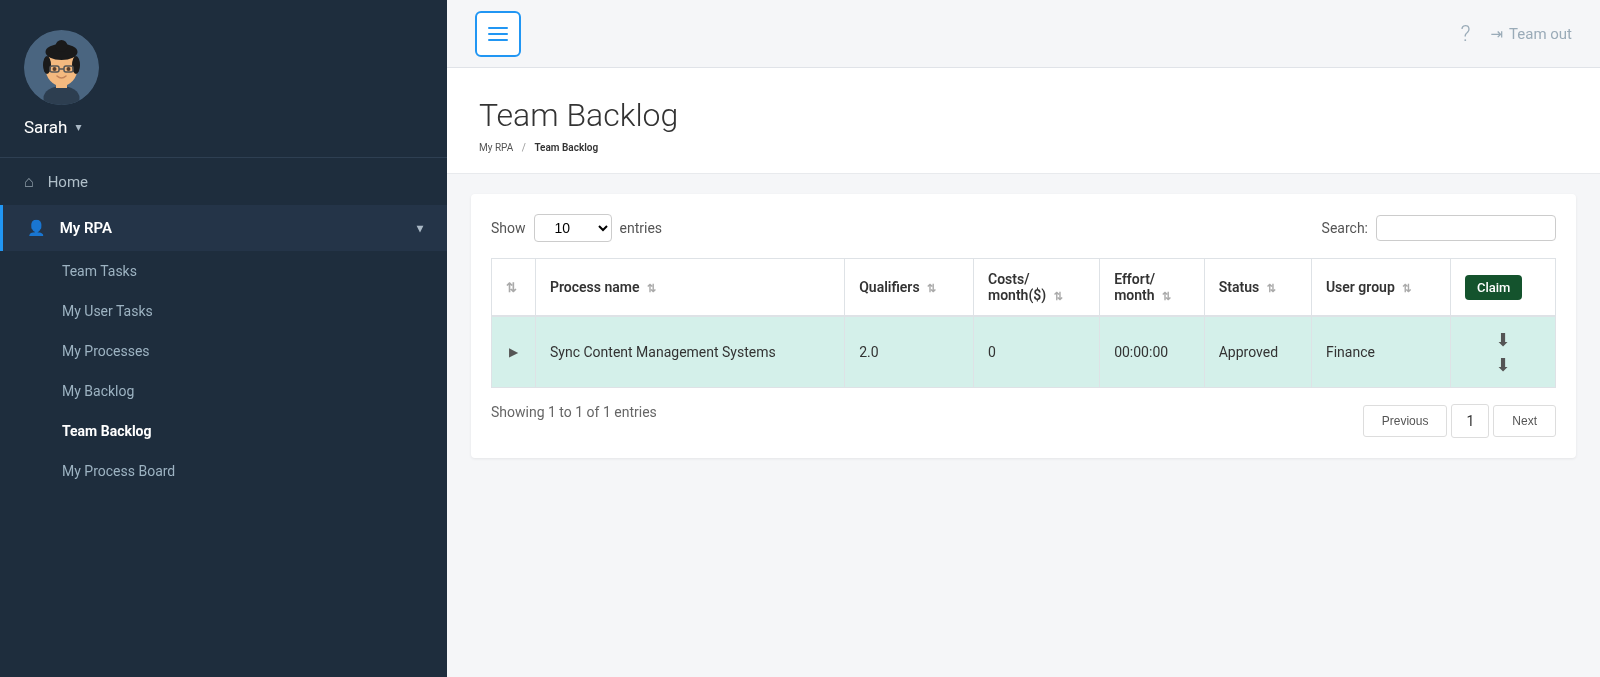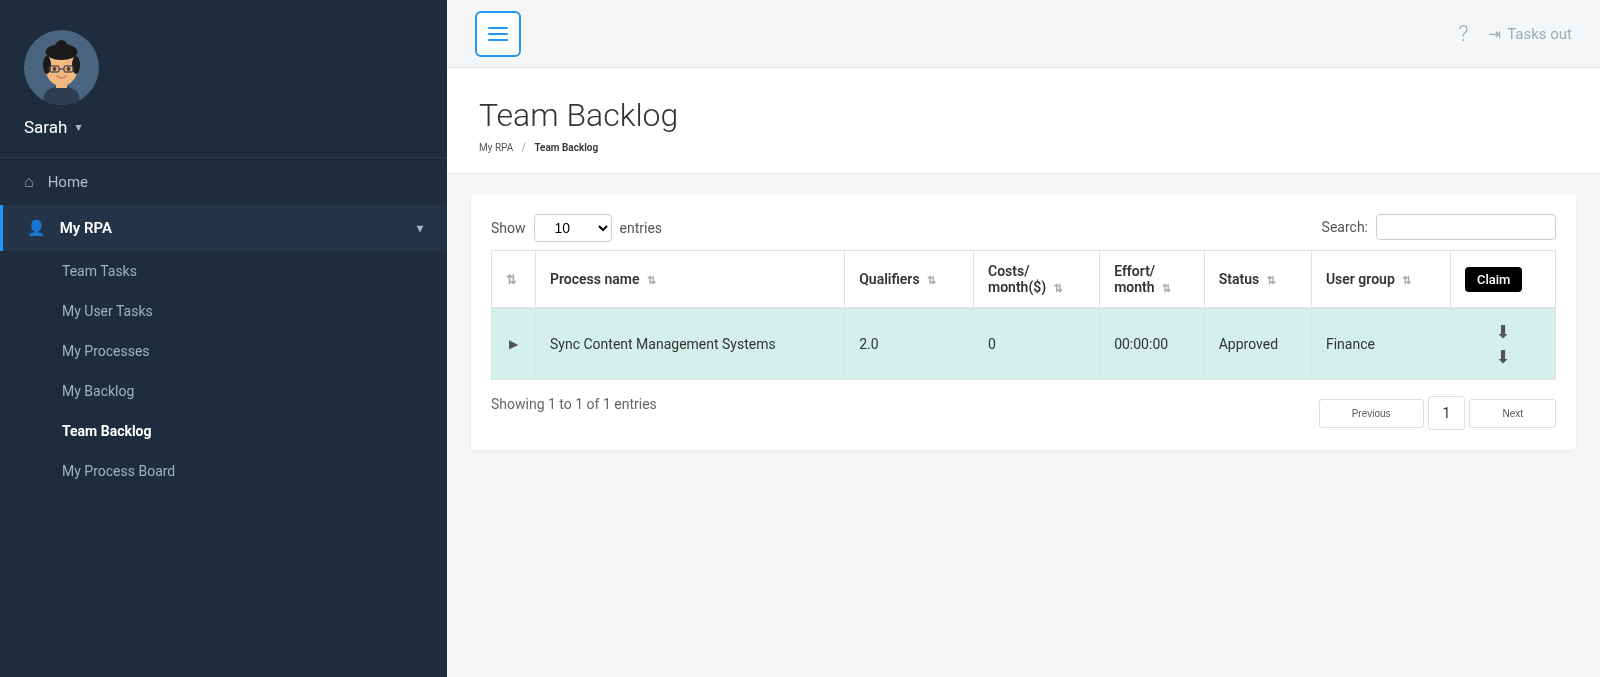--- a/index.html
+++ b/index.html
@@ -142,23 +142,23 @@
     #table-container {
       background: white;
       margin: 20px 24px;
       padding: 20px;
       border-radius: 4px;
       box-shadow: 0 1px 3px rgba(0,0,0,0.07);
     }
 
     #table-controls {
       display: flex;
-      align-items: flex-start;
+      align-items: center;
       justify-content: space-between;
-      margin-bottom: 8px;
+      margin-bottom: 16px;
     }
     #show-entries { display: flex; align-items: center; gap: 8px; font-size: 14px; color: #555; }
     #show-entries select {
       border: 1px solid #ccc; border-radius: 4px; padding: 4px 16px; font-size: 14px;
       background: white; cursor: pointer;
     }
     #search-control { display: flex; align-items: center; gap: 8px; font-size: 14px; color: #555; }
     #search-control input {
       border: 1px solid #ccc; border-radius: 4px; padding: 4px 10px; font-size: 14px; width: 180px;
     }
@@ -205,25 +205,25 @@
     #table-footer {
       display: flex;
       align-items: flex-start;
       justify-content: space-between;
       margin-top: 16px;
     }
     #showing-text { font-size: 14px; color: #666; }
 
     #pagination { display: flex; align-items: center; gap: 4px; }
     .page-btn {
-      padding: 8px 32px;
+      padding: 8px 18px;
       border: 1px solid #ddd;
       background: white;
       color: #555;
-      font-size: 10px;
+      font-size: 12px;
       cursor: pointer;
       border-radius: 3px;
     }
     .page-num {
       padding: 8px 14px;
       border: 1px solid #ddd;
       background: white;
       color: #333;
       font-size: 14px;
       border-radius: 3px;
@@ -308,21 +308,21 @@
   <div id="topbar">
     <button id="menu-toggle">
       <div class="hamburger-line"></div>
       <div class="hamburger-line"></div>
       <div class="hamburger-line"></div>
     </button>
     <div id="topbar-right">
       <span class="question-mark">?</span>
       <span class="sign-out">
         <span>⇥</span>
-        <span>Tasks out</span>
+        <span>Team out</span>
       </span>
     </div>
   </div>
 
   <div id="page-content">
     <div id="page-header">
       <h1 id="page-title">Team Backlog</h1>
       <div id="breadcrumb">
         <span class="bc-link">My RPA</span>
         <span class="bc-separator">/</span>
@@ -366,21 +366,21 @@
             <th>
               Effort/<br>month <span class="sort-icon">⇅</span>
             </th>
             <th>
               Status <span class="sort-icon">⇅</span>
             </th>
             <th>
               User group <span class="sort-icon">⇅</span>
             </th>
             <th style="position:relative;">
-              <span style="display:inline-block; background:#000000; color:#fff; padding:5px 12px; border-radius:4px; font-size:13px; font-weight:500;">Claim</span>
+              <span style="display:inline-block; background:#14532d; color:#fff; padding:5px 12px; border-radius:4px; font-size:13px; font-weight:500;">Claim</span>
             </th>
           </tr>
         </thead>
         <tbody>
           <tr class="highlighted">
             <td class="arrow-col">▶</td>
             <td>Sync Content Management Systems</td>
             <td>2.0</td>
             <td>0</td>
             <td>00:00:00</td>

